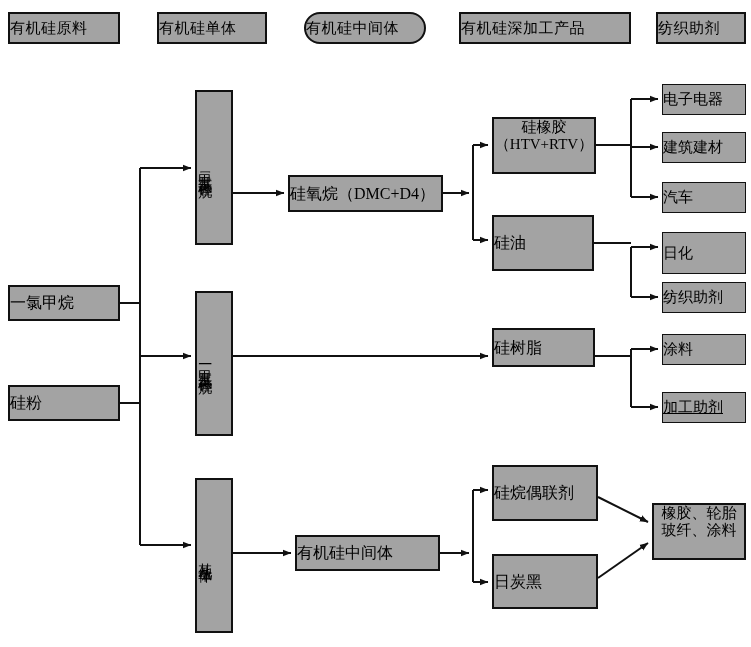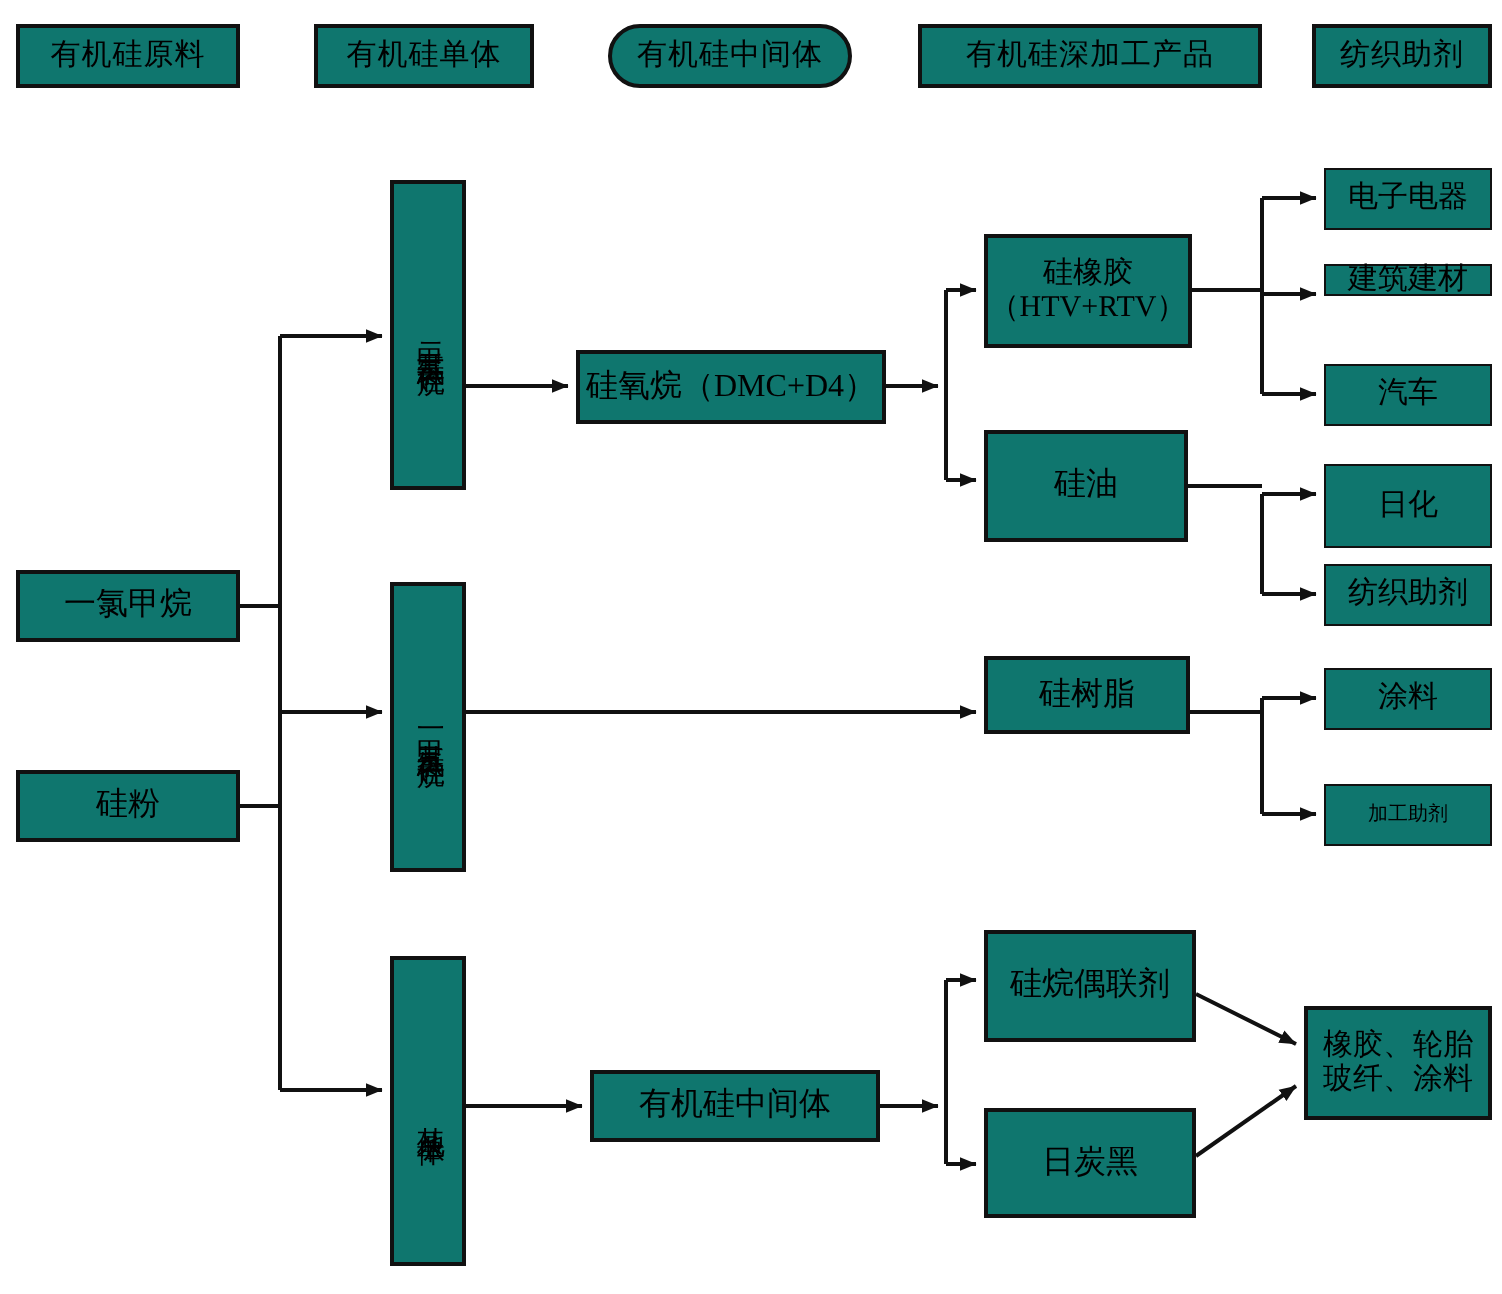--- a/index.html
+++ b/index.html
@@ -1,19 +1,19 @@
 <!DOCTYPE html>
 <html><head>
 <meta charset="utf-8">
 <style>
   html,body{margin:0;padding:0;background:#ffffff;}
   body{font-family:"Liberation Serif","DejaVu Serif",serif;}
   #canvas{position:relative;width:751px;height:647px;background:#fff;overflow:hidden;}
-  .box{position:absolute;box-sizing:border-box;border:2px solid #111;background:#0f766e;
-       display:flex;align-items:center;justify-content:center;text-align:center;
+  .box{position:absolute;box-sizing:border-box;border:2px solid #111;background:#a3a3a3;
+       display:flex;align-items:center;justify-content:flex-start;text-align:center;
        color:#000;line-height:1.12;}
   .hdr{border-width:2px;font-size:15px;letter-spacing:.5px;}
   .b1{border-width:2px;}
   .thin{border-width:1.5px;}
   .vert{writing-mode:vertical-rl;text-orientation:upright;letter-spacing:2px;}
   .two-line{flex-direction:column;}
   svg.wires{position:absolute;left:0;top:0;width:751px;height:647px;pointer-events:none;}
   .ln{stroke:#111;stroke-width:2;fill:none;}
 </style>
 </head>
@@ -127,36 +127,36 @@
   <div class="box b1" style="left:492px;top:465px;width:106px;height:56px;font-size:16px;">
     <span>硅烷偶联剂</span>
   </div>
   <div class="box b1" style="left:492px;top:554px;width:106px;height:55px;font-size:16px;">
     <span>日炭黑</span>
   </div>
 
   <div class="box thin" style="left:662px;top:84px;width:84px;height:31px;font-size:15px;">
     <span>电子电器</span>
   </div>
-  <div class="box thin" style="left:662px;top:132px;width:84px;height:16px;font-size:15px;">
+  <div class="box thin" style="left:662px;top:132px;width:84px;height:31px;font-size:15px;">
     <span>建筑建材</span>
   </div>
   <div class="box thin" style="left:662px;top:182px;width:84px;height:31px;font-size:15px;">
     <span>汽车</span>
   </div>
   <div class="box thin" style="left:662px;top:232px;width:84px;height:42px;font-size:15px;">
     <span>日化</span>
   </div>
   <div class="box thin" style="left:662px;top:282px;width:84px;height:31px;font-size:15px;">
     <span>纺织助剂</span>
   </div>
   <div class="box thin" style="left:662px;top:334px;width:84px;height:31px;font-size:15px;">
     <span>涂料</span>
   </div>
-  <div class="box thin" style="left:662px;top:392px;width:84px;height:31px;font-size:10px;">
+  <div class="box thin" style="left:662px;top:392px;width:84px;height:31px;font-size:15px;text-decoration:underline;">
     <span>加工助剂</span>
   </div>
   <div class="box b1 two-line" style="left:652px;top:503px;width:94px;height:57px;font-size:15px;">
     <span>橡胶、轮胎</span>
     <span>玻纤、涂料</span>
   </div>
 
 </div>
 
 </body></html>

